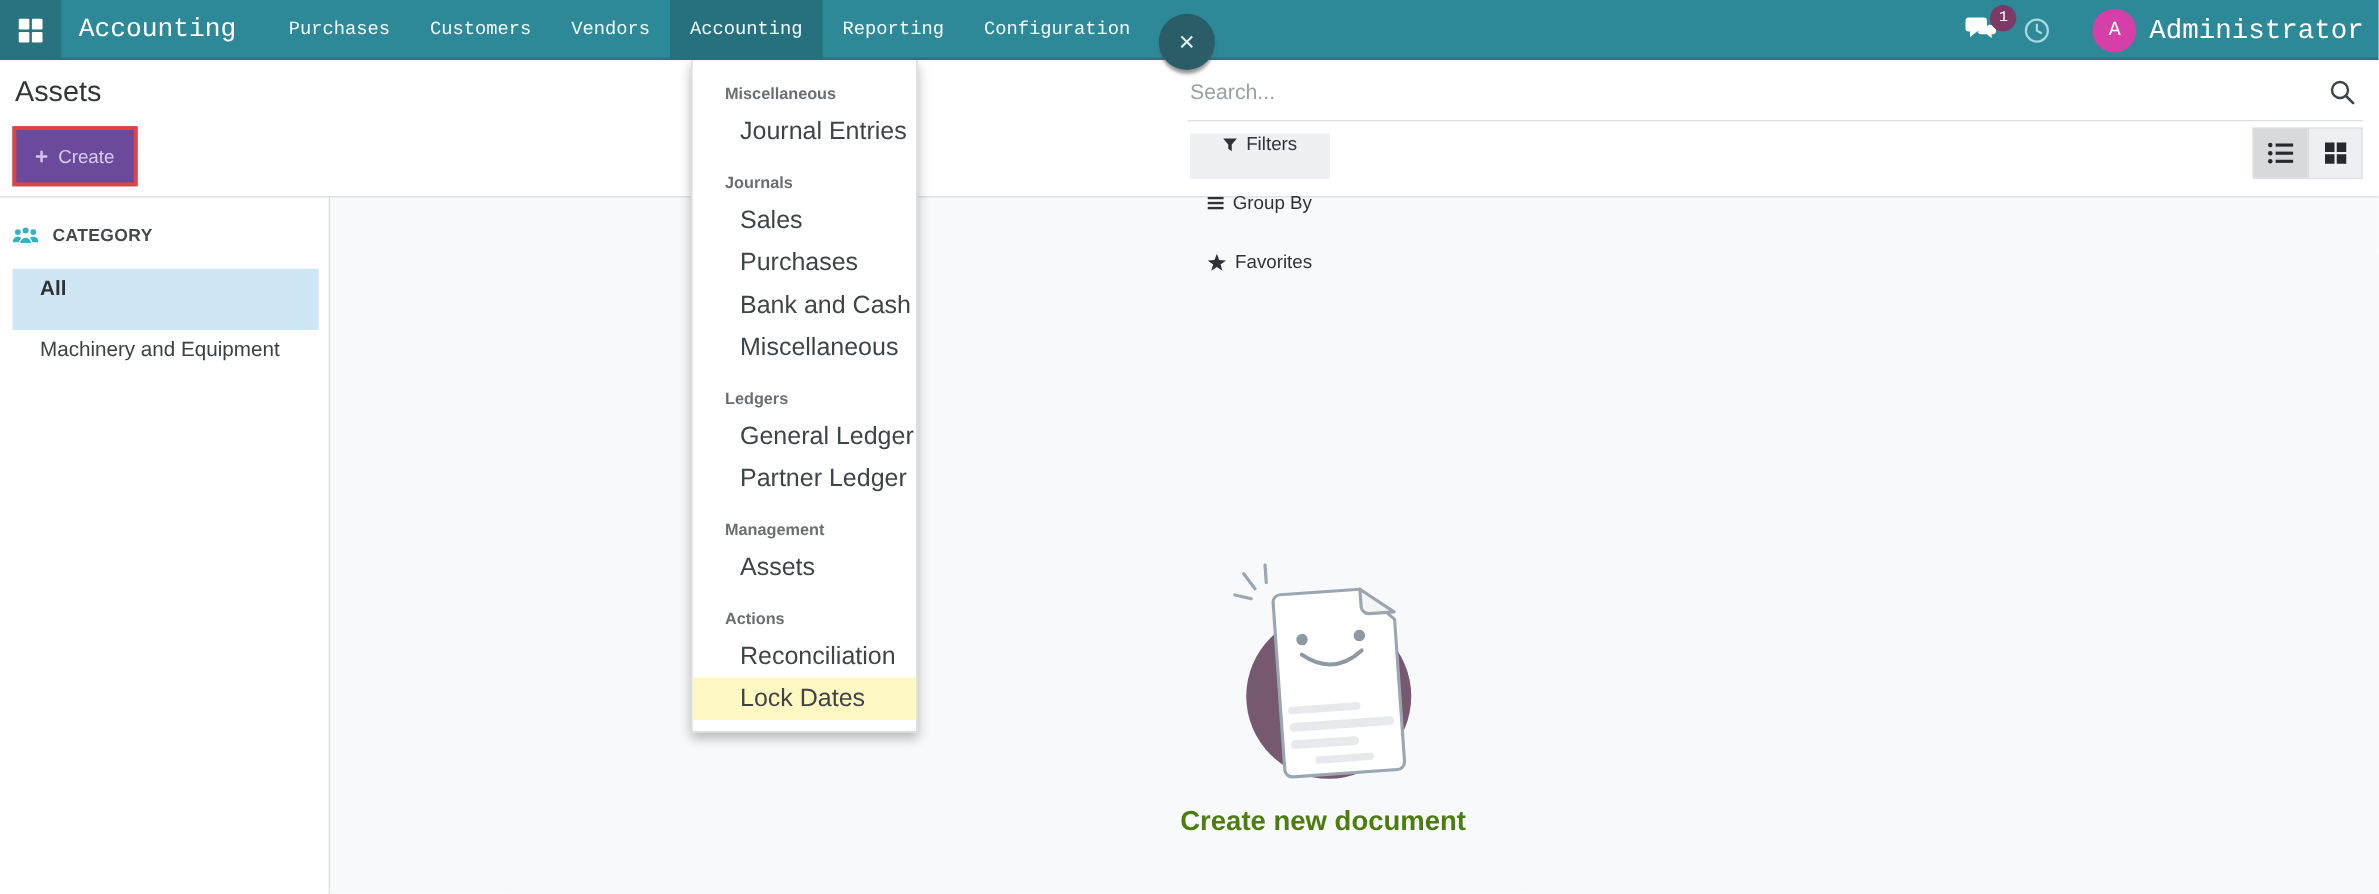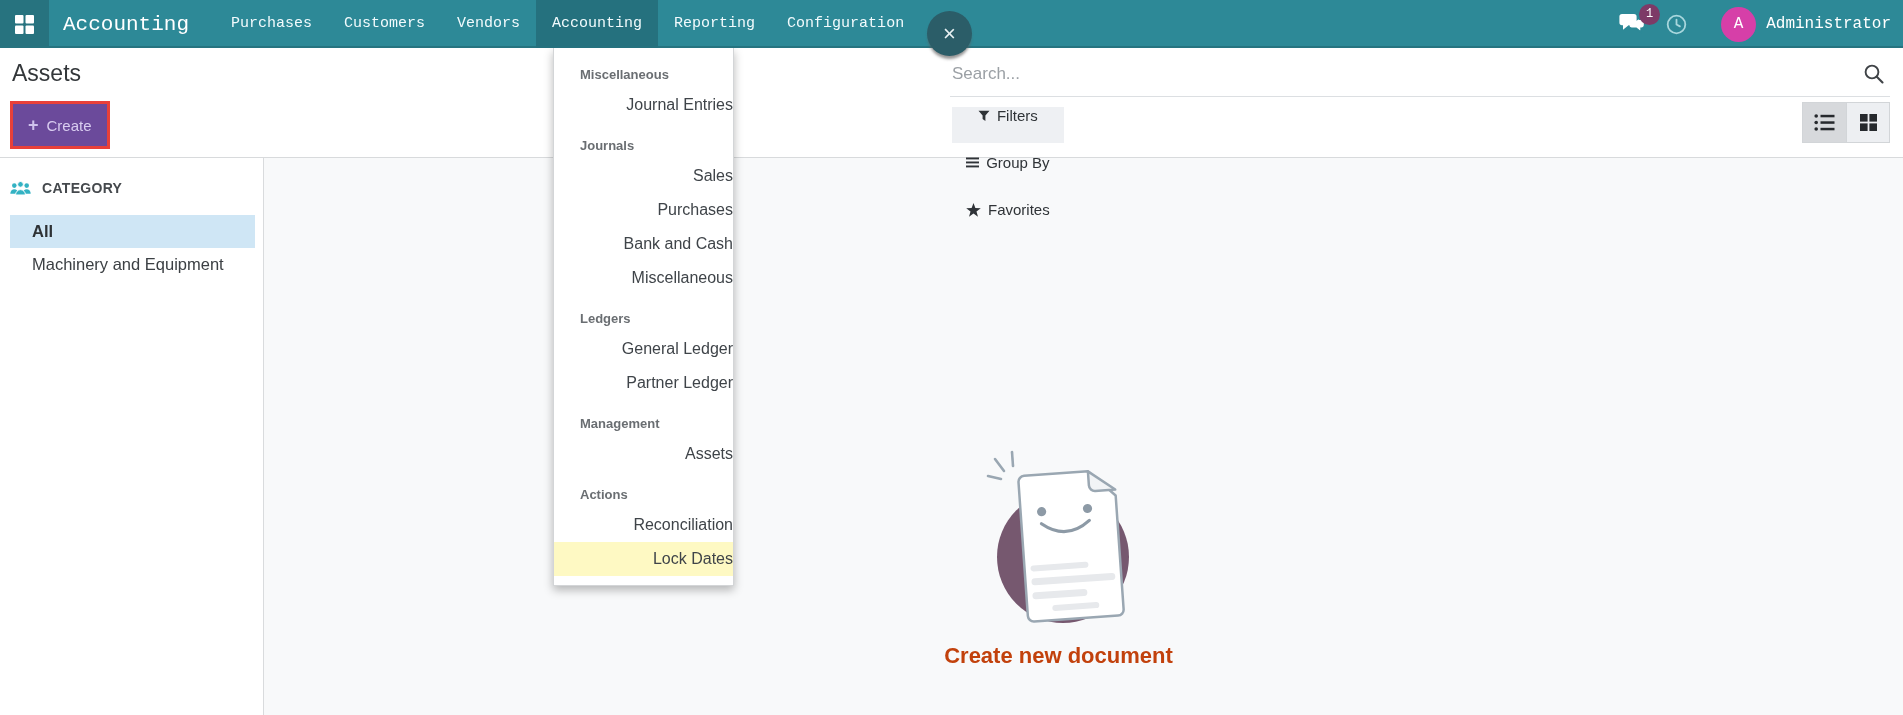--- a/index.html
+++ b/index.html
@@ -20,21 +20,21 @@
   .systray { position:absolute; right:12px; top:0; height:48px; display:flex;
              align-items:center; gap:20px; }
   .chat-wrap { position:relative; cursor:pointer; display:flex; align-items:center; }
   .badge { position:absolute; top:-9px; right:-14px; min-width:21px; height:21px;
            background:#7d3a67; border-radius:11px; color:#fff; font-size:12px;
            line-height:21px; text-align:center; padding:0 3px; }
   .clock-btn { display:flex; align-items:center; cursor:pointer; }
   .user-wrap { display:flex; align-items:center; gap:10px; cursor:pointer; margin-left:14px; }
   .avatar { width:35px; height:35px; border-radius:50%; background:#d63fa8; color:#fff;
             font-size:16px; display:flex; align-items:center; justify-content:center; }
-  .user-name { font-size:16px; }
+  .user-name { font-size:22px; }
 
   
   .close-fab { position:absolute; left:927px; top:11px; width:45px; height:45px;
                border-radius:50%; background:#2b5d68; color:#e8f1f3; z-index:60;
                display:flex; align-items:center; justify-content:center; font-size:22px;
                cursor:pointer; box-shadow:0 4px 3px -1px rgba(90,90,90,.65); }
 
   
   .control-panel { position:absolute; top:48px; left:0; width:1903px; height:110px;
                    background:#fff; border-bottom:1px solid #d8dadc; z-index:10; }
@@ -61,37 +61,37 @@
   .vs-btn + .vs-btn { border-left:1px solid #d2d5d8; }
   .vs-btn.active { background:#d7d9dc; }
 
   
   .content { position:absolute; top:158px; left:0; width:1903px; bottom:0; background:#f8f9fa; }
   .sidebar { position:absolute; left:0; top:0; bottom:0; width:264px; background:#fff;
              border-right:1px solid #d9dbdd; padding-top:22px; }
   .cat-header { display:flex; align-items:flex-start; gap:11px; padding-left:10px; height:20px;
                 font-size:14px; font-weight:bold; color:#45494d; letter-spacing:.3px;
                 margin-bottom:15px; }
-  .cat-item { margin-left:10px; width:245px; height:33px; line-height:33px; padding-left:22px;
+  .cat-item { margin-left:10px; width:245px; height:49px; line-height:33px; padding-left:22px;
               font-size:16.5px; color:#3c4044; cursor:pointer; white-space:nowrap; }
   .cat-item.active { background:#cfe6f5; font-weight:bold; color:#2e3235; }
 
   .empty-state { position:absolute; left:264px; right:0; top:272px; text-align:center;
                  transform:translateX(-25px); }
-  .empty-title { font-size:22px; font-weight:bold; color:#c2410c; margin-top:9px; }
+  .empty-title { font-size:22px; font-weight:bold; color:#4d7c0f; margin-top:9px; }
 
   
   .dropdown { position:absolute; left:553px; top:48px; width:181px; background:#fff;
               border:1px solid #d3d5d7; border-top:none; z-index:40;
               box-shadow:0 4px 9px rgba(0,0,0,.28); padding:17px 0 9px; }
   .dd-header { font-size:13px; font-weight:bold; color:#6a6e72; padding-left:26px;
                height:20px; line-height:20px; margin:14px 0 3px; }
   .dd-section:first-child .dd-header { margin-top:0; }
-  .dd-item { font-size:16px; color:#3f4449; padding-left:38px; height:34px; line-height:34px;
-             cursor:pointer; white-space:nowrap;text-align:right; }
+  .dd-item { font-size:20px; color:#3f4449; padding-left:38px; height:34px; line-height:34px;
+             cursor:pointer; white-space:nowrap; }
   .dd-item.highlighted { background:#fef9c3; }
 
   .ico { display:inline-flex; align-items:center; }
 </style>
 </head>
 <body>
 
 <nav class="navbar">
   <div class="apps-btn">
     <span class="ico">

